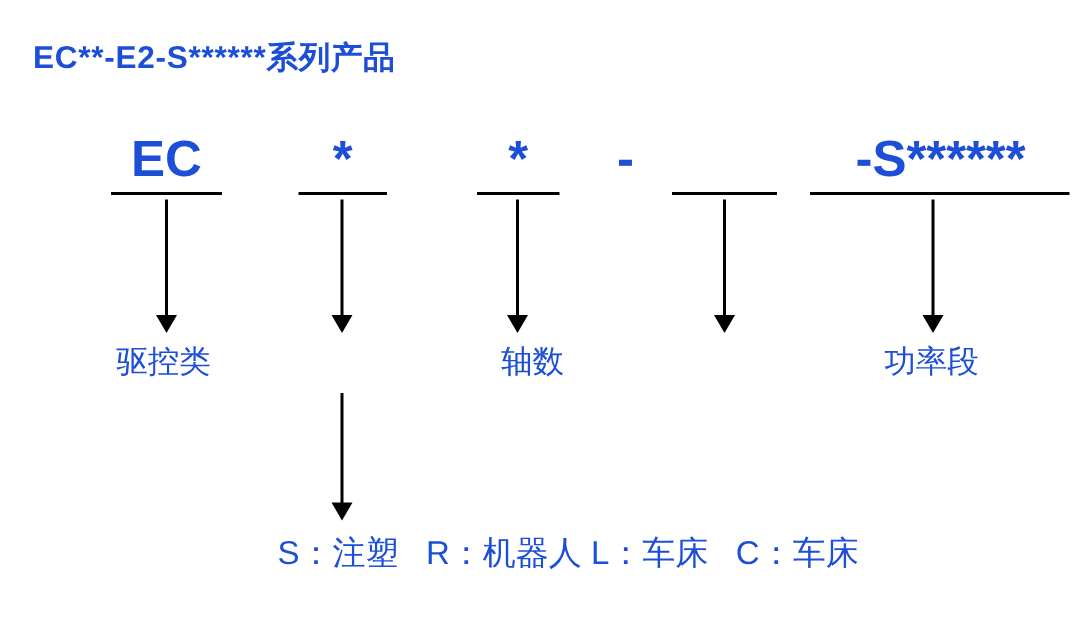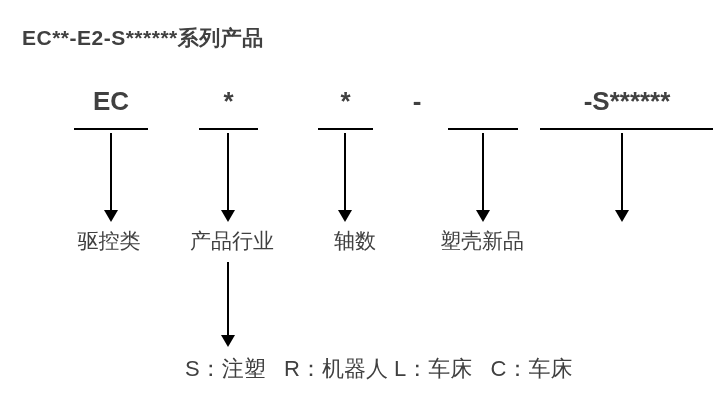--- a/index.html
+++ b/index.html
@@ -7,35 +7,35 @@
     padding: 0;
     background: #ffffff;
   }
   .canvas {
     position: relative;
     width: 720px;
     height: 415px;
     background: #ffffff;
     overflow: hidden;
     font-family: "Liberation Sans", "DejaVu Sans", sans-serif;
-    color: #404040;
+    color: #1d4ed8;
   }
   .title {
     position: absolute;
     left: 22px;
     top: 24px;
     font-size: 21px;
     font-weight: 600;
     letter-spacing: 0.5px;
     white-space: nowrap;
   }
   .seg {
     position: absolute;
     top: 86px;
-    font-size: 26px;
+    font-size: 34px;
     font-weight: 700;
     text-align: center;
     line-height: 1.2;
     white-space: nowrap;
   }
   .underline {
     position: absolute;
     top: 128px;
     height: 2px;
     background: #000000;
@@ -114,23 +114,22 @@
   <div class="arrow" style="left:483px; top:133px; height:89px;">
     <div class="shaft"></div>
     <div class="head"></div>
   </div>
   <div class="arrow" style="left:622px; top:133px; height:89px;">
     <div class="shaft"></div>
     <div class="head"></div>
   </div>
 
   <div class="field-label" style="left:109px;">驱控类</div>
-  <div class="field-label" style="left:232px;">产品行业</div>
   <div class="field-label" style="left:343px;margin-left:12px;">轴数</div>
-  <div class="field-label" style="left:482px;">塑壳新品</div>
+  <div class="field-label" style="left:621px;">功率段</div>
 
   <div class="arrow" style="left:228px; top:262px; height:85px;">
     <div class="shaft"></div>
     <div class="head"></div>
   </div>
 
   <div class="legend">S：注塑   R：机器人 L：车床   C：车床</div>
 
 </div>
 

